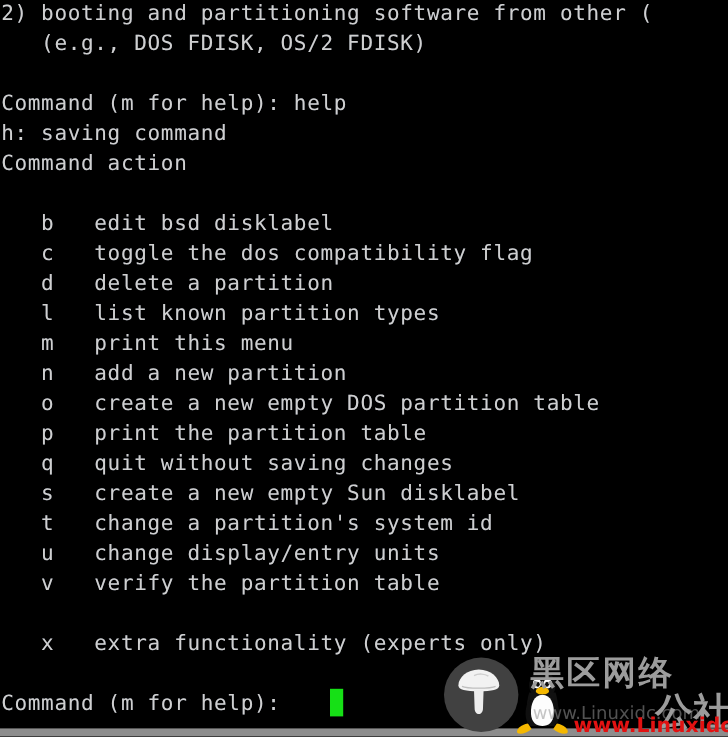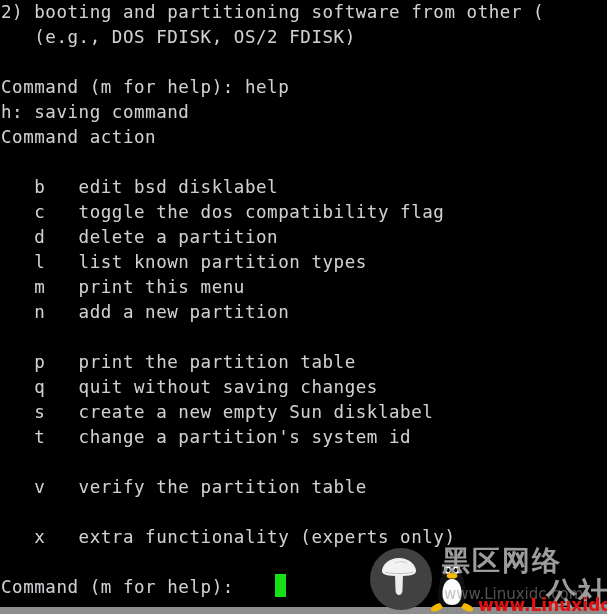--- a/index.html
+++ b/index.html
@@ -151,24 +151,26 @@
     <div class="line blank" style="top:50px"></div>
     <div class="line" style="top:75px">Command (m for help): help</div>
     <div class="line" style="top:100px">h: saving command</div>
     <div class="line" style="top:125px">Command action</div>
     <div class="line" style="top:175px">   b   edit bsd disklabel</div>
     <div class="line" style="top:225px">   d   delete a partition</div>
     <div class="line" style="top:200px">   c   toggle the dos compatibility flag</div>
     <div class="line" style="top:250px">   l   list known partition types</div>
     <div class="line" style="top:275px">   m   print this menu</div>
     <div class="line" style="top:300px">   n   add a new partition</div>
+    <div class="line" style="top:325px">   o   create a new empty DOS partition table</div>
     <div class="line" style="top:350px">   p   print the partition table</div>
     <div class="line" style="top:375px">   q   quit without saving changes</div>
     <div class="line" style="top:400px">   s   create a new empty Sun disklabel</div>
     <div class="line" style="top:425px">   t   change a partition's system id</div>
+    <div class="line" style="top:450px">   u   change display/entry units</div>
     <div class="line" style="top:475px">   v   verify the partition table</div>
     <div class="line" style="top:525px">   x   extra functionality (experts only)</div>
     <div class="line blank" style="top:550px"></div>
     <div class="line" style="top:575px">Command (m for help): </div>
   </div>
 
   <div id="cursor"></div>
 
   <div id="bottom-bar"></div>
 

